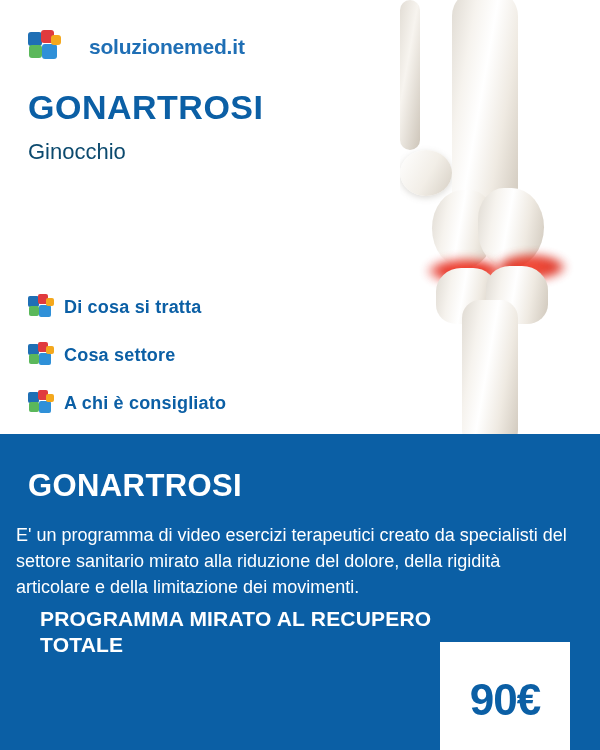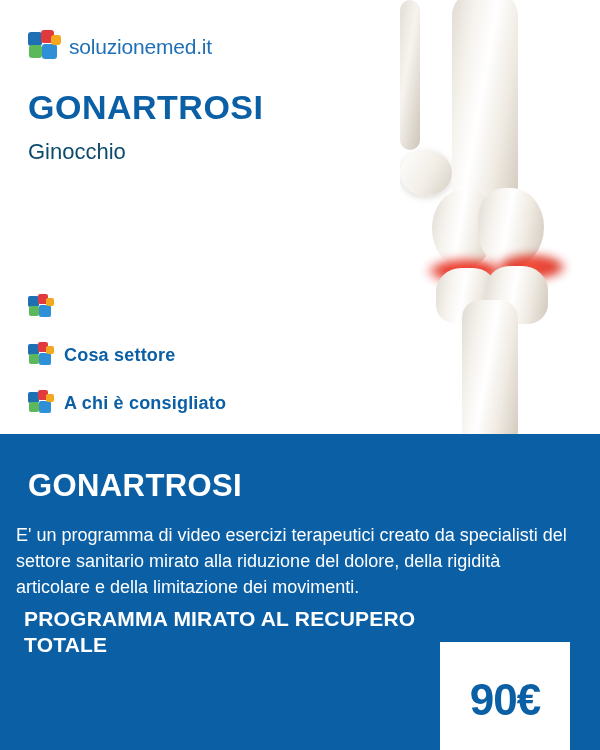--- a/index.html
+++ b/index.html
@@ -133,23 +133,24 @@
     display: block;
     border-radius: 3px;
   }
   .lm-a { left: 0;  top: 2px;  width: 14px; height: 14px; background: #1f6fb5; }
   .lm-b { left: 13px; top: 0;   width: 13px; height: 13px; background: #e03a3e; }
   .lm-c { left: 1px;  top: 15px; width: 13px; height: 13px; background: #5bb85b; }
   .lm-d { left: 14px; top: 14px; width: 15px; height: 15px; background: #2f90d8; }
   .lm-e { left: 23px; top: 5px;  width: 10px; height: 10px; background: #f4a81d; }
   #logo-text {
     font-size: 21px;
-    font-weight: normal;
+    font-weight: bold;
     color: #1f6fb5;
     letter-spacing: -0.2px;
+    margin-left: 20px;
   }
 
   #title-top {
     position: absolute;
     left: 28px; top: 88px;
     font-size: 34px;
     font-weight: bold;
     color: #0b5fa5;
     letter-spacing: 0.5px;
   }
@@ -222,21 +223,21 @@
   }
   #desc-bottom {
     position: absolute;
     left: 16px; top: 88px;
     width: 552px;
     font-size: 18px;
     line-height: 1.45;
   }
   #headline-bottom {
     position: absolute;
-    left: 24px; top: 172px;
+    left: 40px; top: 172px;
     width: 430px;
     font-size: 21px;
     font-weight: bold;
     line-height: 1.25;
     letter-spacing: 0.2px;
   }
   #price-box {
     position: absolute;
     left: 440px; top: 208px;
     width: 130px; height: 116px;
@@ -290,20 +291,21 @@
 
     <div id="bullets">
       <div class="bullet-row">
         <span class="bullet-mark">
           <i class="bm-a"></i>
             <i class="bm-b"></i>
             <i class="bm-c"></i>
             <i class="bm-d"></i>
             <i class="bm-e"></i>
         </span>
+        <span class="bullet-label">Di cosa si tratta</span>
       </div>
       <div class="bullet-row">
         <span class="bullet-mark">
           <i class="bm-a"></i>
             <i class="bm-b"></i>
             <i class="bm-c"></i>
             <i class="bm-d"></i>
             <i class="bm-e"></i>
         </span>
         <span class="bullet-label">Cosa settore</span>

